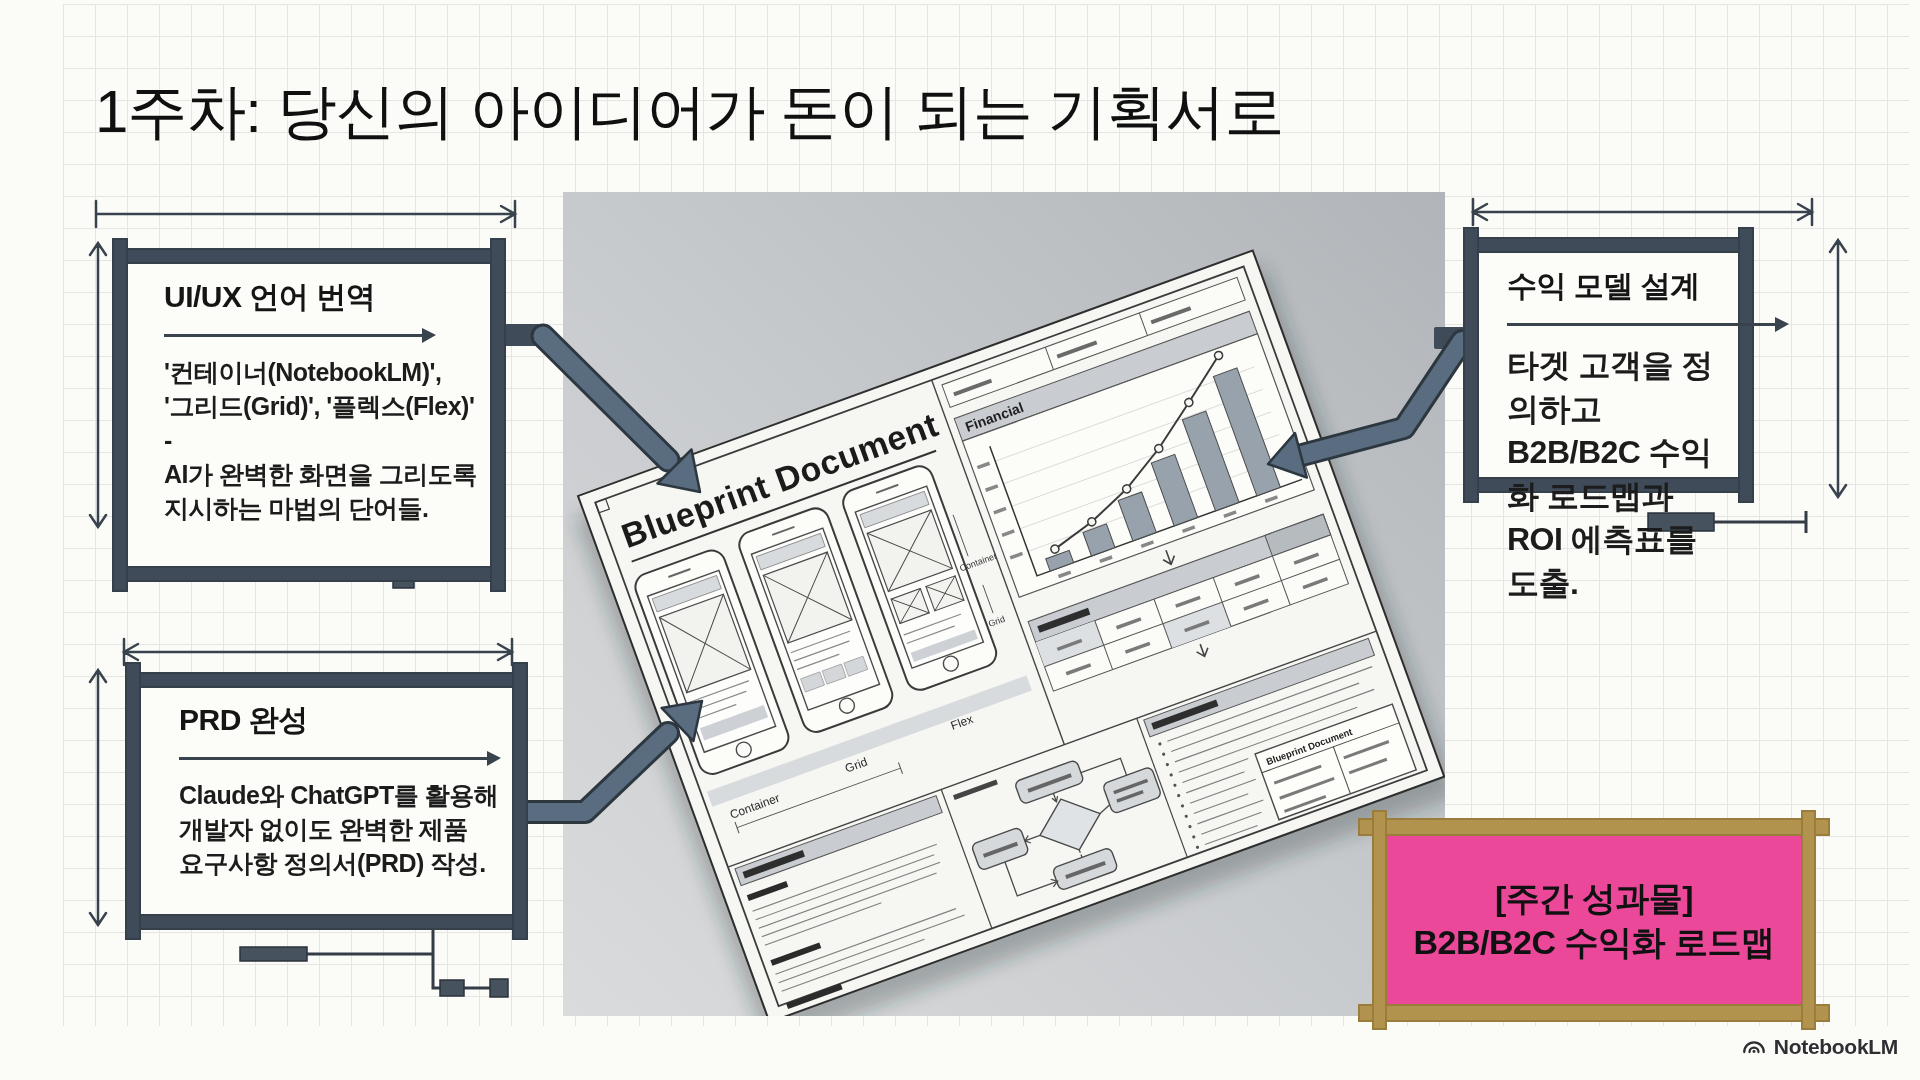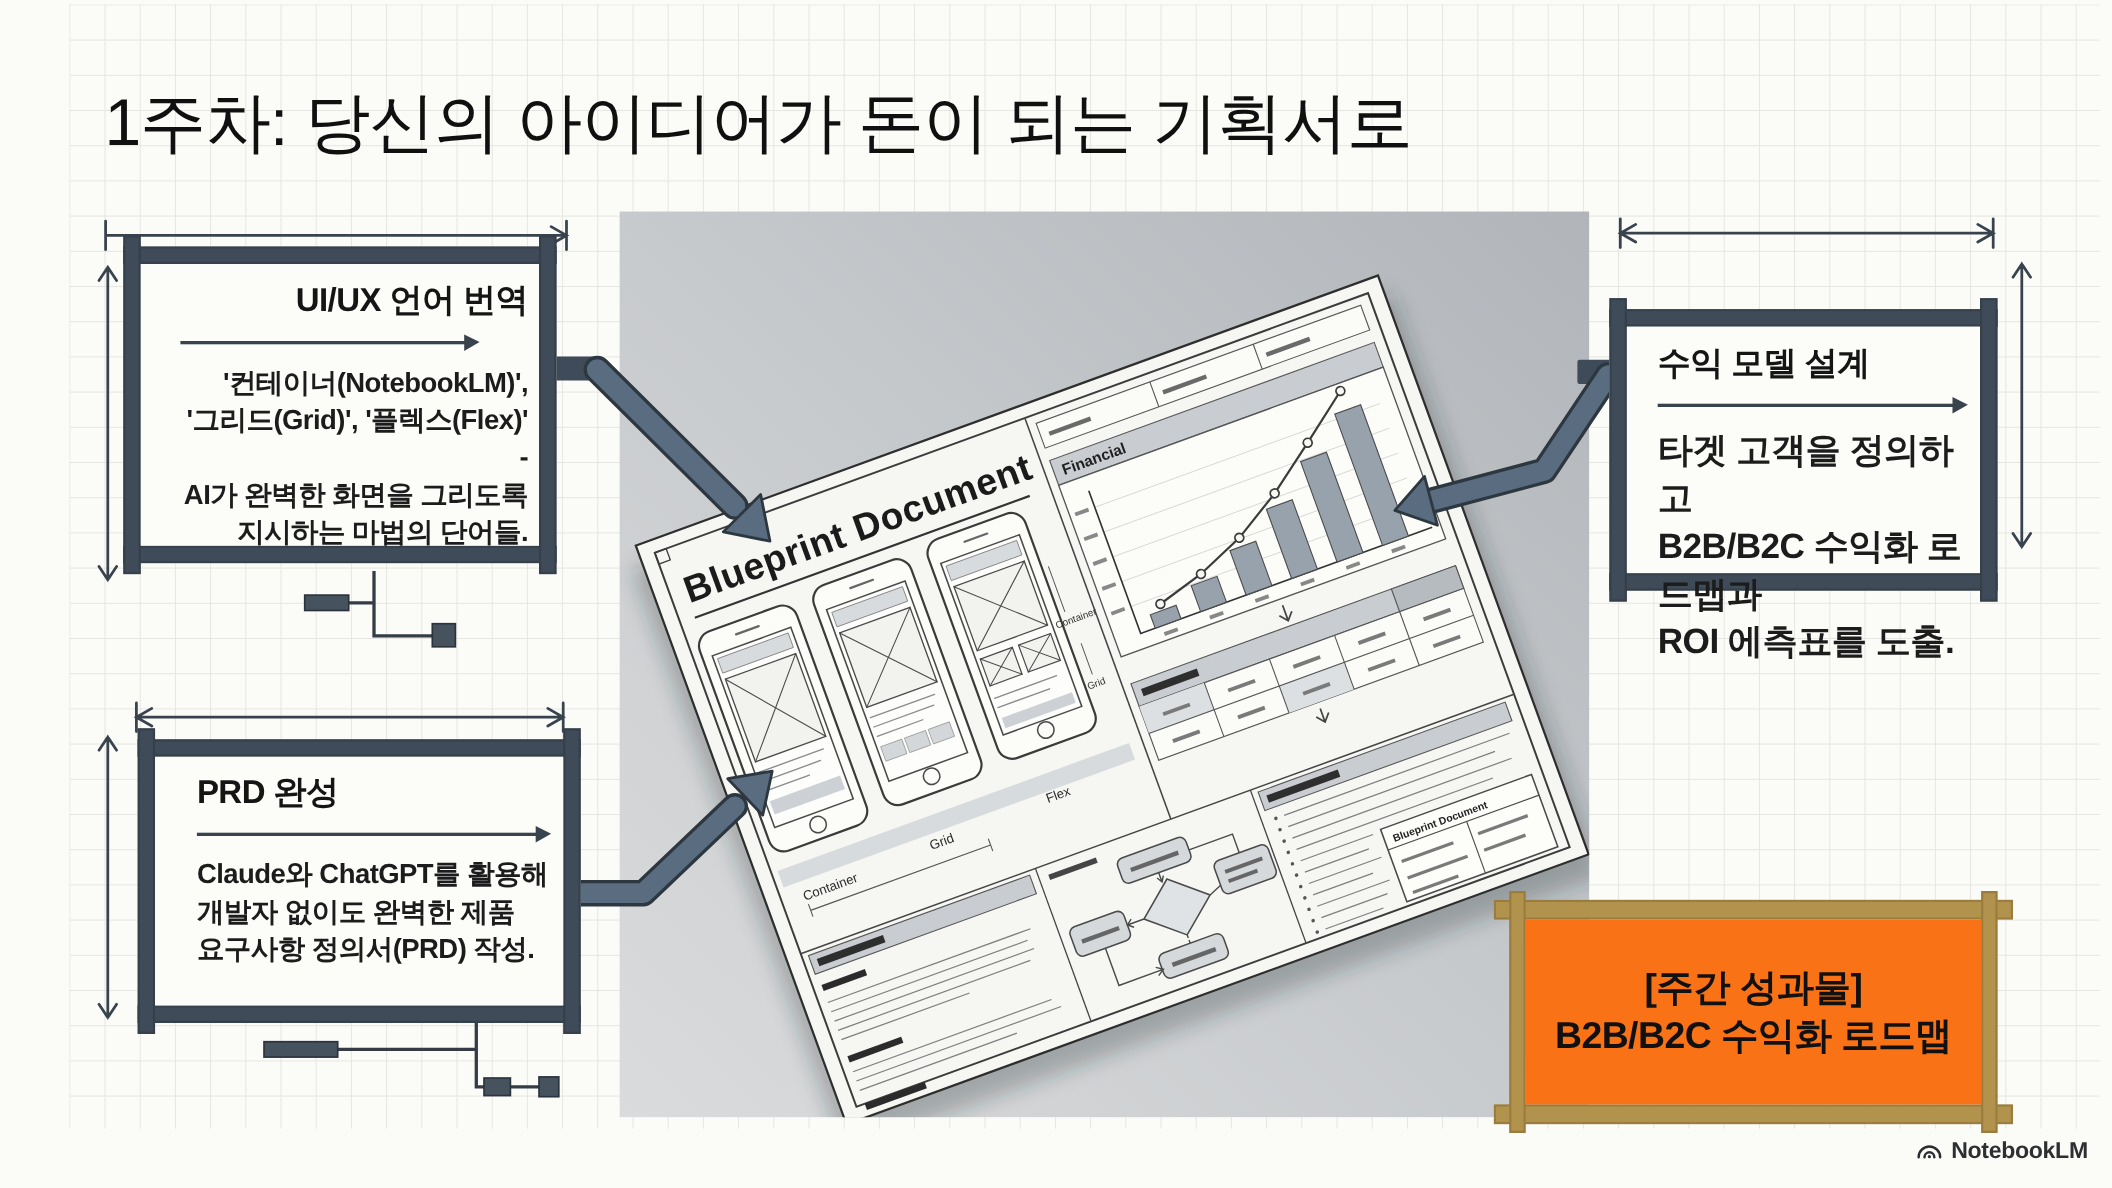--- a/index.html
+++ b/index.html
@@ -29,39 +29,39 @@
   .cbar.l { top:-10px; bottom:-10px; left:0; width:16px; }
   .cbar.r { top:-10px; bottom:-10px; right:0; width:16px; }
   .cinner { position:absolute; inset:16px; background:#fcfcf9; }
   .c-title { font-weight:800; font-size:30px; color:#151515; letter-spacing:-0.5px; }
   .t-arrow { position:relative; height:15px; margin:10px 0 12px 0; }
   .t-arrow .ln { position:absolute; left:0; right:13px; top:6px; height:3px; background:#39434d; }
   .t-arrow .hd { position:absolute; right:0; top:0; width:0; height:0;
     border-left:14px solid #39434d; border-top:7px solid transparent; border-bottom:8px solid transparent; }
   .c-body { font-size:25px; line-height:1.36; font-weight:600; color:#1c1c1c; white-space:pre-line; letter-spacing:-0.5px; }
 
-  #box-uiux   { left:112px; top:224px; width:394px; height:288px;text-align:right; }
+  #box-uiux   { left:112px; top:248px; width:394px; height:334px; }
   #box-uiux .cinner { padding:13px 10px 0 36px; }
   #box-uiux .t-arrow { width:272px; }
   #box-prd    { left:113px; top:672px; width:403px; height:258px;margin-left:12px; }
   #box-prd .cinner { padding:12px 10px 0 38px; }
   #box-prd .t-arrow { width:322px; }
-  #box-rev    { left:1463px; top:237px; width:353px; height:256px;margin-top:44px; }
+  #box-rev    { left:1463px; top:237px; width:291px; height:256px; }
   #box-rev .cinner { padding:13px 4px 0 28px; }
   #box-rev .cinner .c-body { font-size:32px; }
   #box-rev .t-arrow { width:282px; }
 
   
   #box-gold { position:absolute; left:1358px; top:810px; width:472px; height:220px; z-index:4; }
   .gbar { position:absolute; background:#b2934e; box-shadow:inset 0 0 0 2px rgba(110,85,30,.35); }
   .gbar.t { left:0; right:0; top:8px; height:18px; }
   .gbar.b { left:0; right:0; bottom:8px; height:18px; }
   .gbar.l { left:14px; width:15px; top:0; bottom:0; }
   .gbar.r { right:14px; width:15px; top:0; bottom:0; }
-  #box-gold .ginner { position:absolute; left:29px; right:29px; top:26px; bottom:26px; background:#f97316;
+  #box-gold .ginner { position:absolute; left:29px; right:29px; top:26px; bottom:26px; background:#ec4899;
      display:flex; flex-direction:column; justify-content:center; align-items:center; }
   #box-gold .gline { font-size:34px; font-weight:800; color:#111; line-height:44px; letter-spacing:-0.5px; white-space:nowrap; }
 
   
   #brand { position:absolute; right:22px; top:1035px; z-index:5; display:flex; align-items:flex-start; gap:7px; }
   #brand .bname { font-size:21px; font-weight:700; color:#2e2f32; letter-spacing:-0.3px; }
 </style>
 </head>
 <body>
 

